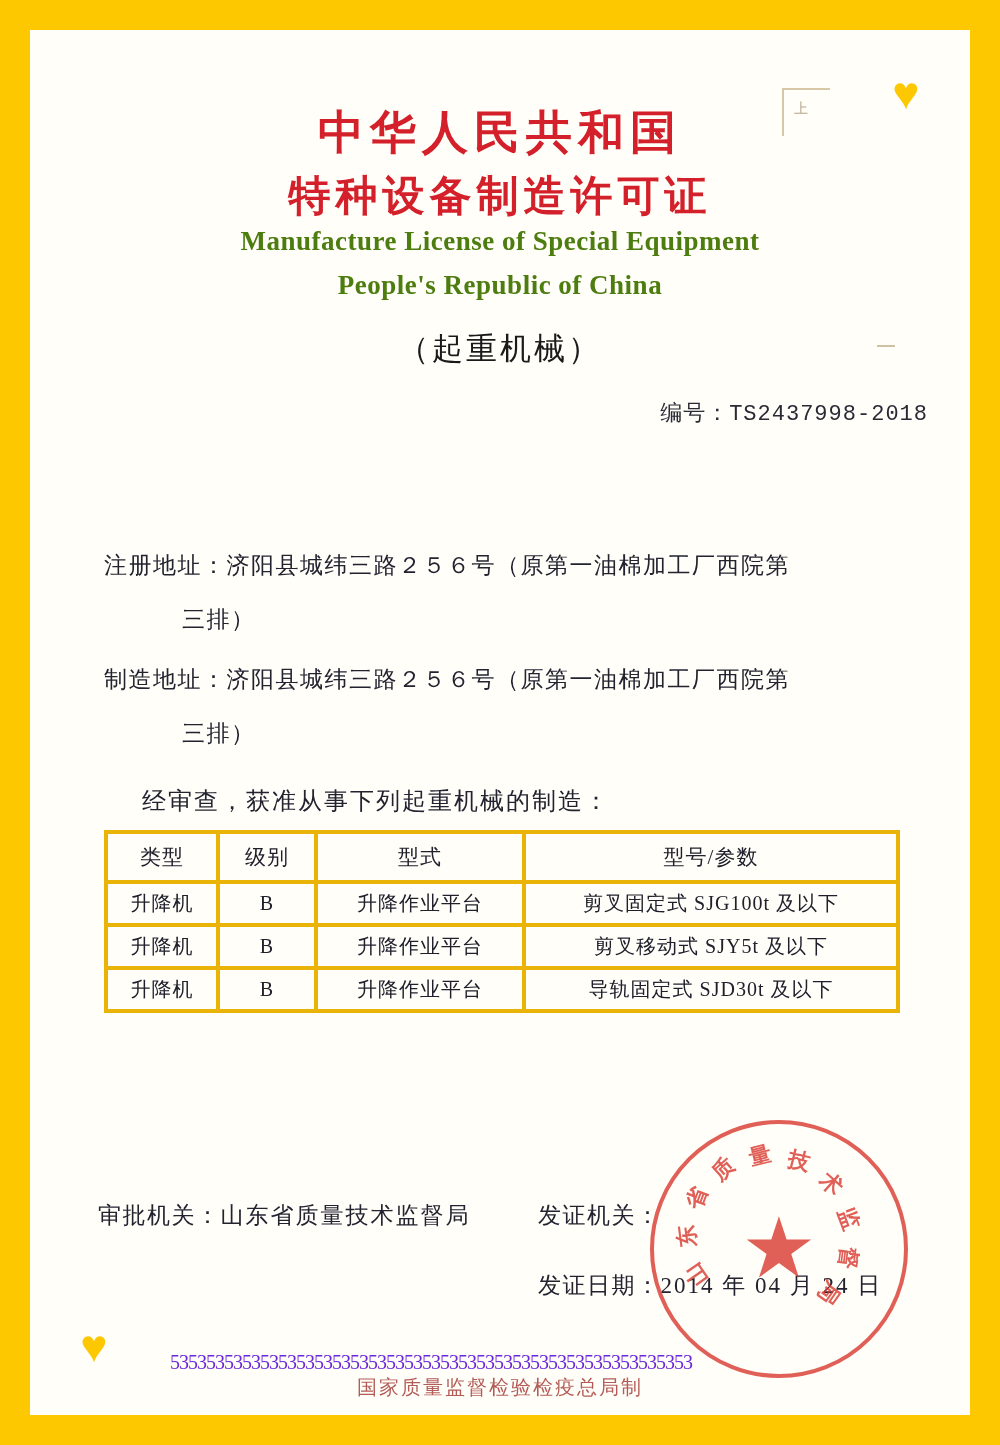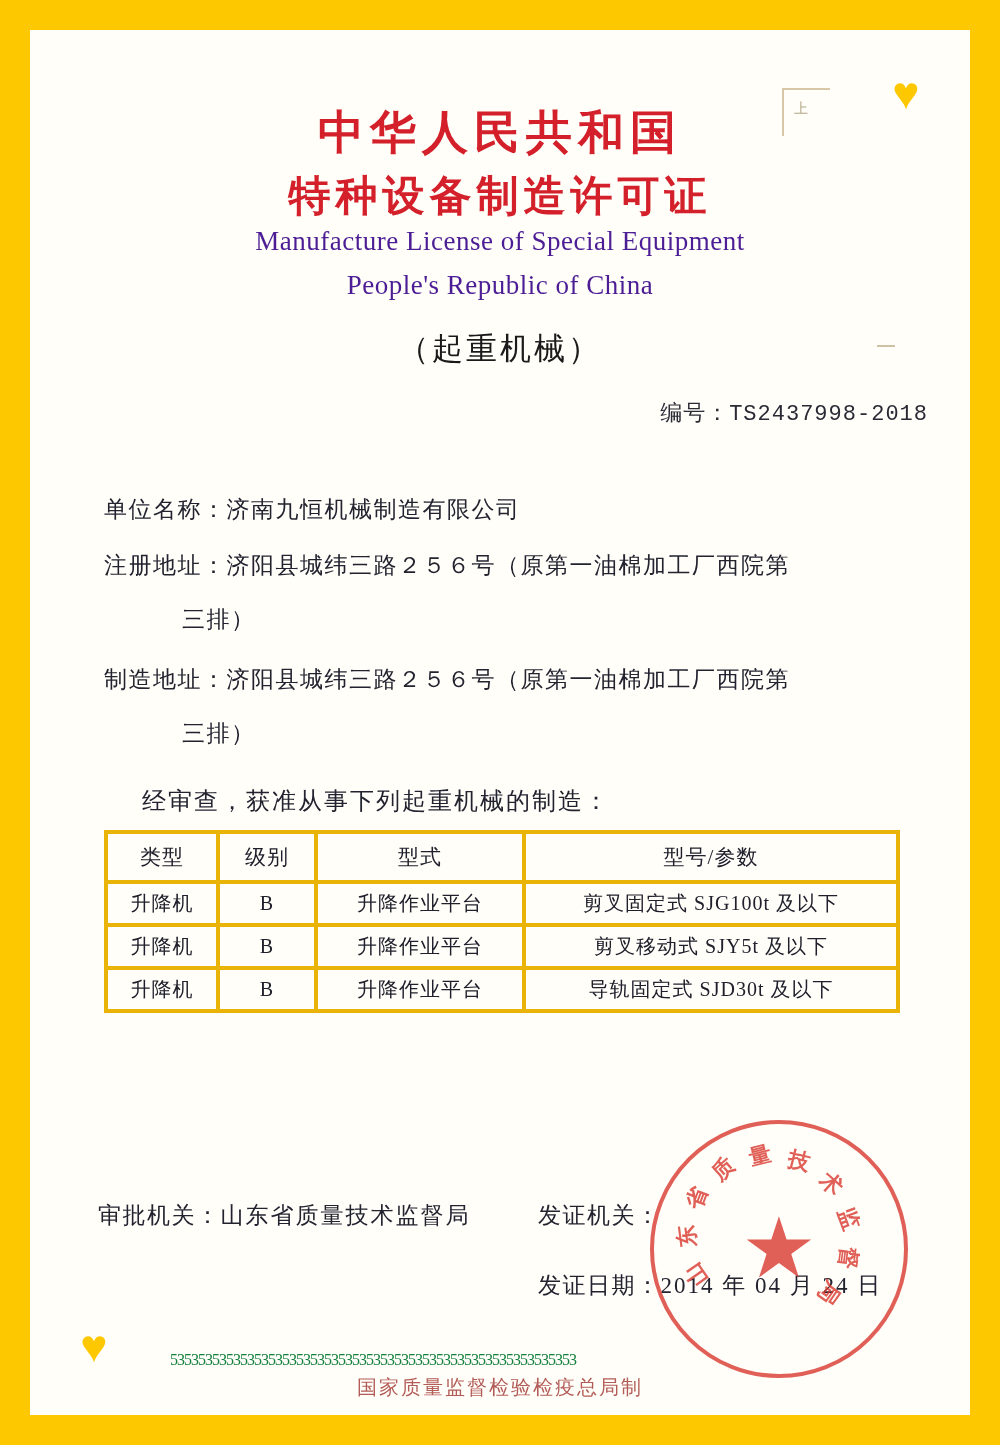--- a/index.html
+++ b/index.html
@@ -93,23 +93,23 @@
     color: #d4202a;
     font-family: Liberation Serif, serif;
     font-size: 42px;
     font-weight: bold;
     letter-spacing: 5px;
   }
   .title-en {
     position: absolute;
     left: 0; right: 0;
     text-align: center;
-    color: #4c1d95;
-    font-family: "Liberation Serif", serif;
-    font-weight: normal;
+    color: #4d7c0f;
+    font-family: "Liberation Serif", serif;
+    font-weight: bold;
     font-size: 27px;
     letter-spacing: 0.5px;
   }
   .title-en1 { top: 196px; }
   .title-en2 { top: 240px; }
 
   .category {
     position: absolute;
     top: 298px;
     left: 0; right: 0;
@@ -232,22 +232,22 @@
   }
 
   
   .band {
     position: absolute;
     left: 140px;
     right: 140px;
     bottom: 42px;
     height: 22px;
     overflow: hidden;
-    color: #15803d;
-    font-size: 16px;
+    color: #6d28d9;
+    font-size: 20px;
     letter-spacing: -1px;
     white-space: nowrap;
   }
   .bottom-note {
     position: absolute;
     left: 0; right: 0;
     bottom: 14px;
     text-align: center;
     color: #9a2520;
     font-size: 20px;
@@ -279,23 +279,20 @@
     <h1 class="title-cn2">特种设备制造许可证</h1>
     <div class="title-en title-en1">Manufacture License of Special Equipment</div>
     <div class="title-en title-en2">People's Republic of China</div>
 
     <div class="category">（起重机械）</div>
 
     <div class="serial">
       <span>编号：</span><span class="num">TS2437998-2018</span>
     </div>
 
-    <div class="field f1">
-      <span class="lbl">单位名称：</span><span class="val">济南九恒机械制造有限公司</span>
-    </div>
 
     <div class="field f2">
       <span class="lbl">注册地址：</span><span class="val">济阳县城纬三路２５６号（原第一油棉加工厂西院第</span>
     </div>
     <div class="field f2b">三排）</div>
 
     <div class="field f3">
       <span class="lbl">制造地址：</span><span class="val">济阳县城纬三路２５６号（原第一油棉加工厂西院第</span>
     </div>
     <div class="field f3b">三排）</div>

